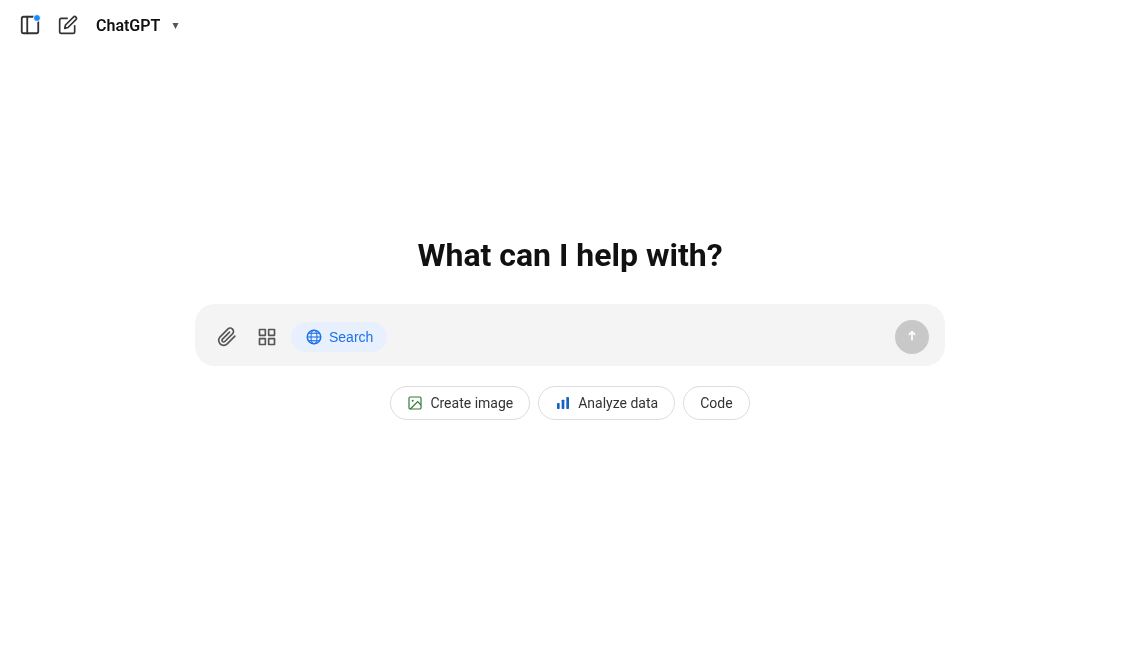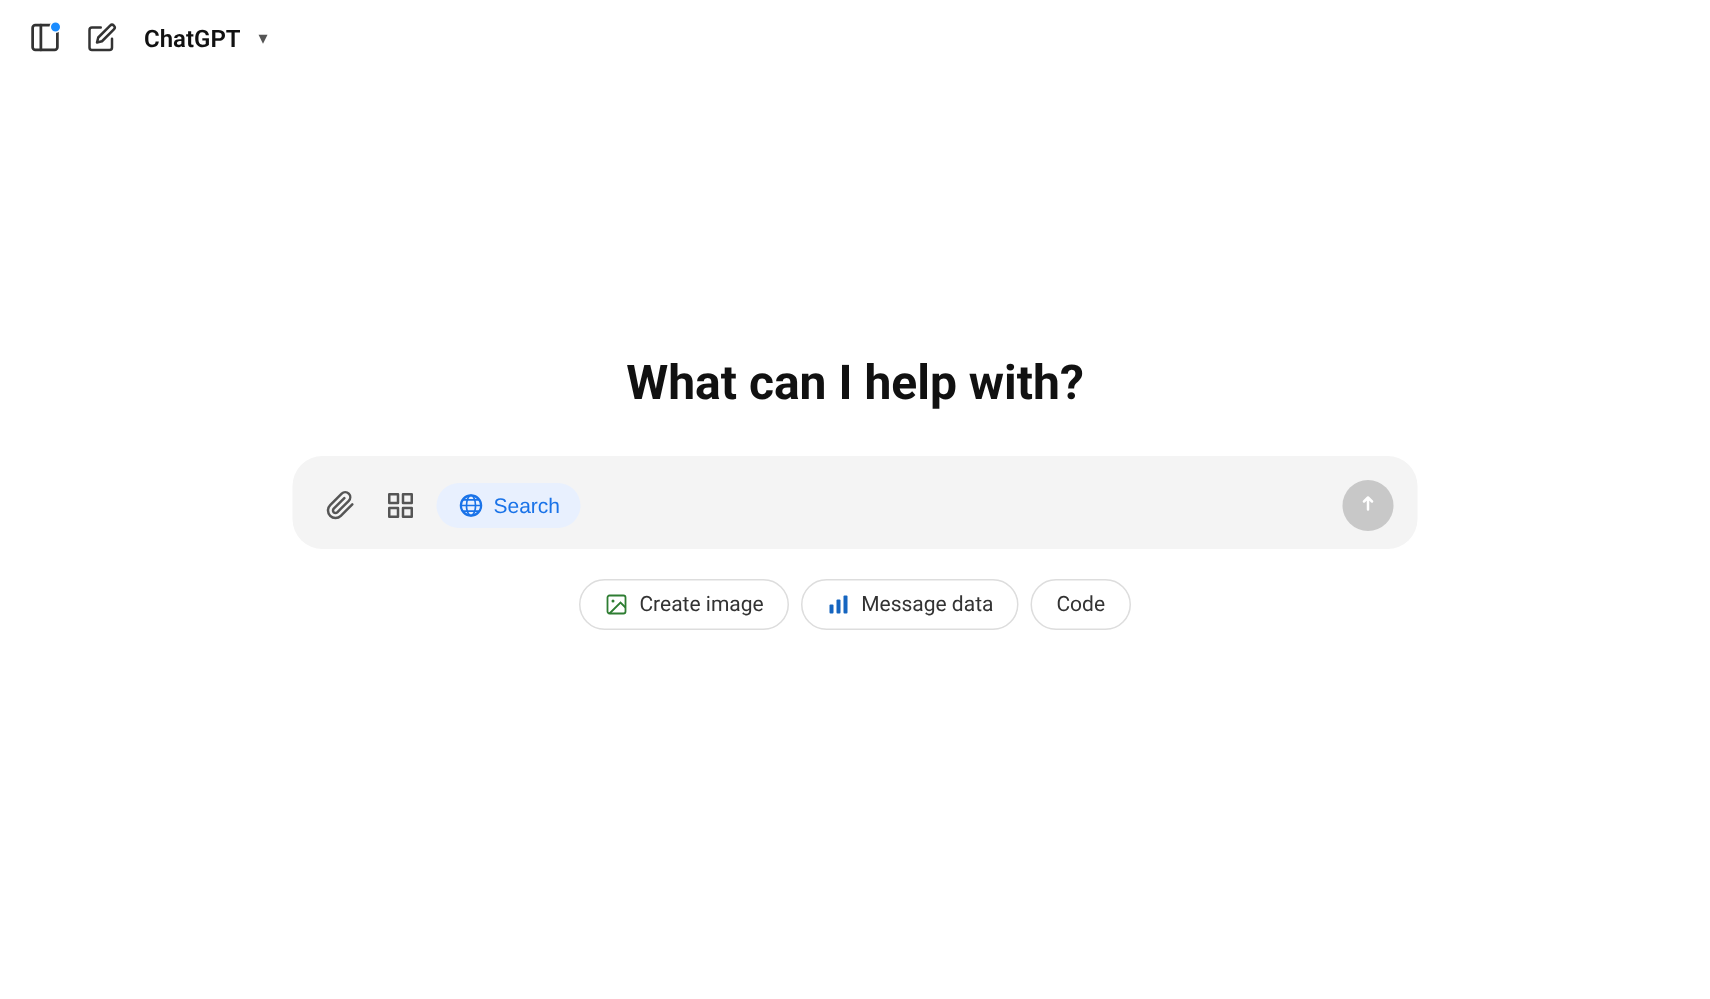--- a/index.html
+++ b/index.html
@@ -320,21 +320,21 @@
 
 
 
 
     <button class="quick-btn">
       <svg viewBox="0 0 24 24" fill="none" class="icon-blue">
         <rect x="3" y="12" width="4" height="9" fill="currentColor" rx="1"></rect>
         <rect x="10" y="7" width="4" height="14" fill="currentColor" rx="1"></rect>
         <rect x="17" y="3" width="4" height="18" fill="currentColor" rx="1"></rect>
       </svg>
-      <span>Message data</span>
+      <span>Analyze data</span>
     </button>
 
     <button class="quick-btn">
       <span>Code</span>
     </button>
 
   </div>
 
 </main>
 

